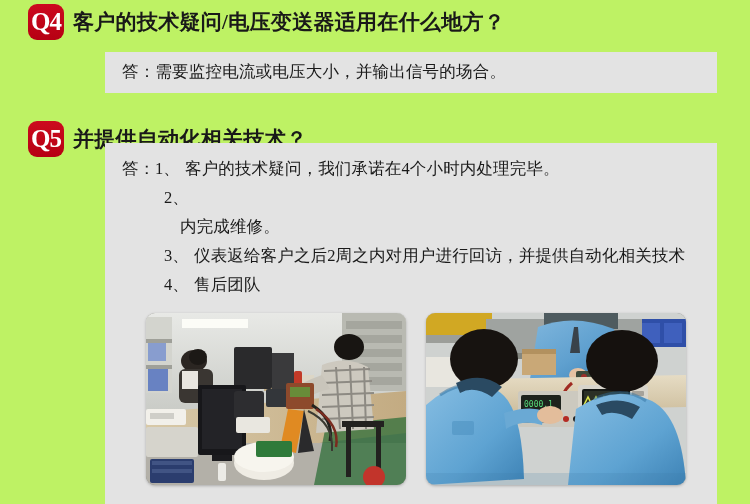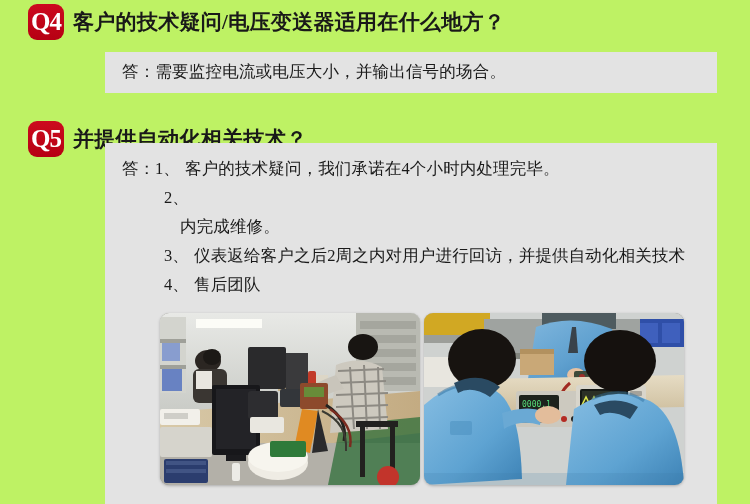--- a/index.html
+++ b/index.html
@@ -113,26 +113,26 @@
     color: #1a1a1a;
     letter-spacing: 0.15px;
   }
   .ans-hang {
     margin-left: 16px;
   }
 
   
   .photo-strip {
     position: absolute;
-    left: 160px;
+    left: 146px;
     top: 313px;
     width: 545px;
     height: 172px;
     display: flex;
-    gap: 4px;
+    gap: 20px;
   }
   .photo {
     width: 260px;
     height: 172px;
     border-radius: 9px;
     overflow: hidden;
     position: relative;
     box-shadow: 0 1px 3px rgba(0,0,0,0.25);
     background: #8d8d86;
   }

